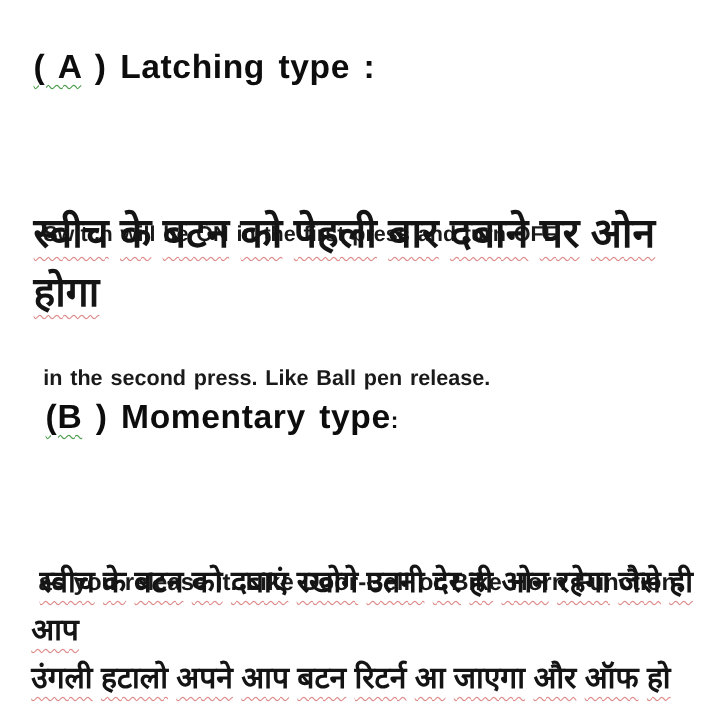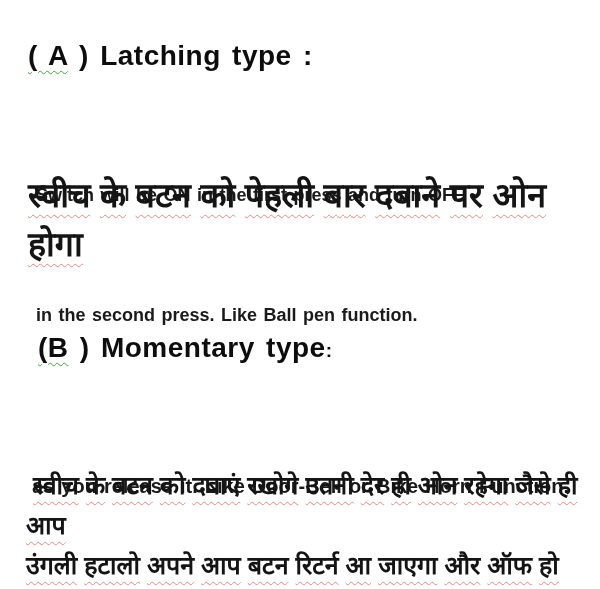--- a/index.html
+++ b/index.html
@@ -74,21 +74,21 @@
 </style>
 </head>
 <body>
 
 <div class="page">
 
   <div class="heading" id="heading-a"><span class="green-underline">( A</span><span> ) Latching type :</span></div>
 
   <div class="en" id="en-a">
     <div>Switch will be ON in the first press and turn OFF</div>
-    <div>in the second press. Like Ball pen function.</div>
+    <div>in the second press. Like Ball pen release.</div>
   </div>
 
   <div class="hi" id="hi-a">
     <div class="squiggle-words"><span class="w">स्वीच</span> <span class="w">के</span> <span class="w">बटन</span> <span class="w">को</span> <span class="w">पेहली</span> <span class="w">बार</span> <span class="w">दबाने</span> <span class="w">पर</span> <span class="w">ओन</span> <span class="w">होगा</span></div>
   </div>
 
   <div class="heading" id="heading-b"><span class="green-underline">(B</span><span> ) Momentary type</span><span class="h-colon">:</span></div>
 
   <div class="en" id="en-b">
     <div>as you release it. Like Door-Bell or Bike Horn Function.</div>

